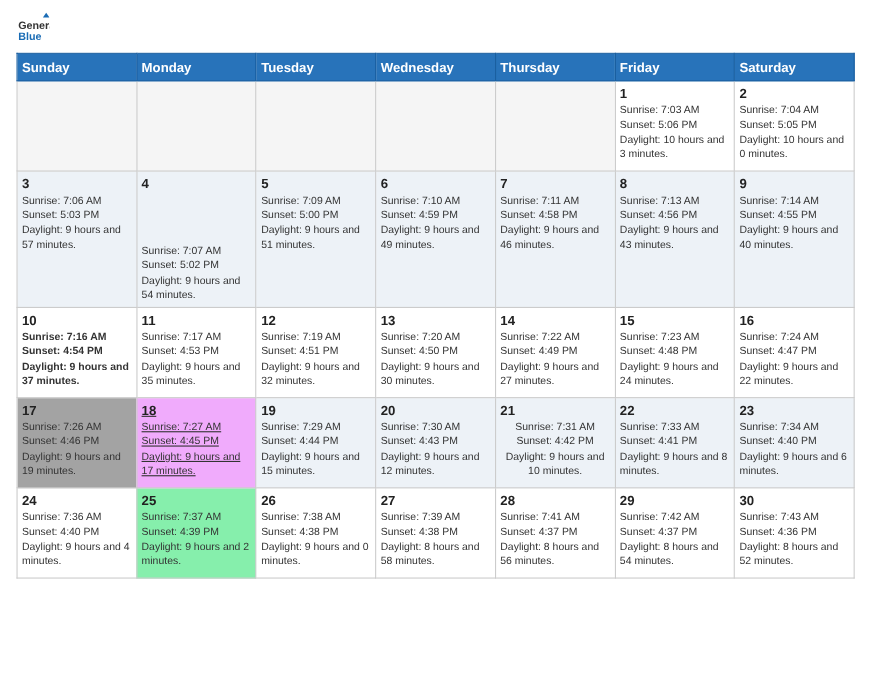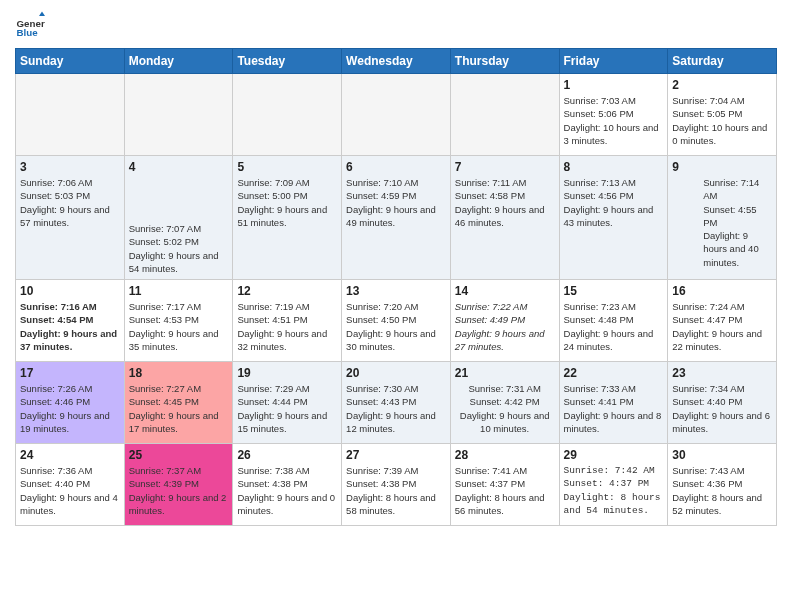--- a/index.html
+++ b/index.html
@@ -166,21 +166,21 @@
 Daylight: 9 hours and 46 minutes.</div>
         </td>
         <td class="shaded" style="background: rgb(237, 242, 247);">
           <span class="day-num">8</span>
           <div class="day-info" style="white-space: pre-line;">Sunrise: 7:13 AM
 Sunset: 4:56 PM
 Daylight: 9 hours and 43 minutes.</div>
         </td>
         <td class="shaded" style="background: rgb(237, 242, 247);">
           <span class="day-num">9</span>
-          <div class="day-info" style="white-space: pre-line; margin-left: 31px;">Sunrise: 7:14 AM
+          <div class="day-info" style="white-space: pre-line;">Sunrise: 7:14 AM
 Sunset: 4:55 PM
 Daylight: 9 hours and 40 minutes.</div>
         </td>
       </tr>
       <tr>
         <td style="background: rgb(255, 255, 255);">
           <span class="day-num">10</span>
           <div class="day-info" style="white-space: pre-line; font-weight: bold;">Sunrise: 7:16 AM
 Sunset: 4:54 PM
 Daylight: 9 hours and 37 minutes.</div>
@@ -198,45 +198,45 @@
 Daylight: 9 hours and 32 minutes.</div>
         </td>
         <td style="background: rgb(255, 255, 255); margin-left: 40px;">
           <span class="day-num">13</span>
           <div class="day-info" style="white-space: pre-line;">Sunrise: 7:20 AM
 Sunset: 4:50 PM
 Daylight: 9 hours and 30 minutes.</div>
         </td>
         <td style="background: rgb(255, 255, 255);">
           <span class="day-num">14</span>
-          <div class="day-info" style="white-space: pre-line; font-style: italic;">Sunrise: 7:22 AM
+          <div class="day-info" style="white-space: pre-line;">Sunrise: 7:22 AM
 Sunset: 4:49 PM
 Daylight: 9 hours and 27 minutes.</div>
         </td>
         <td style="background: rgb(255, 255, 255);">
           <span class="day-num">15</span>
           <div class="day-info" style="white-space: pre-line;">Sunrise: 7:23 AM
 Sunset: 4:48 PM
 Daylight: 9 hours and 24 minutes.</div>
         </td>
         <td style="background: rgb(255, 255, 255);">
           <span class="day-num">16</span>
           <div class="day-info" style="white-space: pre-line;">Sunrise: 7:24 AM
 Sunset: 4:47 PM
 Daylight: 9 hours and 22 minutes.</div>
         </td>
       </tr>
       <tr>
-        <td class="shaded" style="background: #c4b5fd;">
+        <td class="shaded" style="background: #a3a3a3;">
           <span class="day-num">17</span>
           <div class="day-info" style="white-space: pre-line;">Sunrise: 7:26 AM
 Sunset: 4:46 PM
 Daylight: 9 hours and 19 minutes.</div>
         </td>
-        <td class="shaded" style="background: #fca5a5;">
+        <td class="shaded" style="background: #f0abfc; text-decoration: underline;">
           <span class="day-num">18</span>
           <div class="day-info" style="white-space: pre-line;">Sunrise: 7:27 AM
 Sunset: 4:45 PM
 Daylight: 9 hours and 17 minutes.</div>
         </td>
         <td class="shaded" style="background: rgb(237, 242, 247);">
           <span class="day-num">19</span>
           <div class="day-info" style="white-space: pre-line;">Sunrise: 7:29 AM
 Sunset: 4:44 PM
 Daylight: 9 hours and 15 minutes.</div>
@@ -266,21 +266,21 @@
 Daylight: 9 hours and 6 minutes.</div>
         </td>
       </tr>
       <tr>
         <td style="background: rgb(255, 255, 255);">
           <span class="day-num">24</span>
           <div class="day-info" style="white-space: pre-line;">Sunrise: 7:36 AM
 Sunset: 4:40 PM
 Daylight: 9 hours and 4 minutes.</div>
         </td>
-        <td style="background: #ec4899;">
+        <td style="background: #86efac;">
           <span class="day-num">25</span>
           <div class="day-info" style="white-space: pre-line;">Sunrise: 7:37 AM
 Sunset: 4:39 PM
 Daylight: 9 hours and 2 minutes.</div>
         </td>
         <td style="background: rgb(255, 255, 255);">
           <span class="day-num">26</span>
           <div class="day-info" style="white-space: pre-line;">Sunrise: 7:38 AM
 Sunset: 4:38 PM
 Daylight: 9 hours and 0 minutes.</div>
@@ -292,21 +292,21 @@
 Daylight: 8 hours and 58 minutes.</div>
         </td>
         <td style="background: rgb(255, 255, 255);">
           <span class="day-num">28</span>
           <div class="day-info" style="white-space: pre-line;">Sunrise: 7:41 AM
 Sunset: 4:37 PM
 Daylight: 8 hours and 56 minutes.</div>
         </td>
         <td style="background: rgb(255, 255, 255);">
           <span class="day-num">29</span>
-          <div class="day-info" style="white-space: pre-line; font-family: Liberation Mono, monospace;">Sunrise: 7:42 AM
+          <div class="day-info" style="white-space: pre-line;">Sunrise: 7:42 AM
 Sunset: 4:37 PM
 Daylight: 8 hours and 54 minutes.</div>
         </td>
         <td style="background: rgb(255, 255, 255);">
           <span class="day-num">30</span>
           <div class="day-info" style="white-space: pre-line;">Sunrise: 7:43 AM
 Sunset: 4:36 PM
 Daylight: 8 hours and 52 minutes.</div>
         </td>
       </tr>

